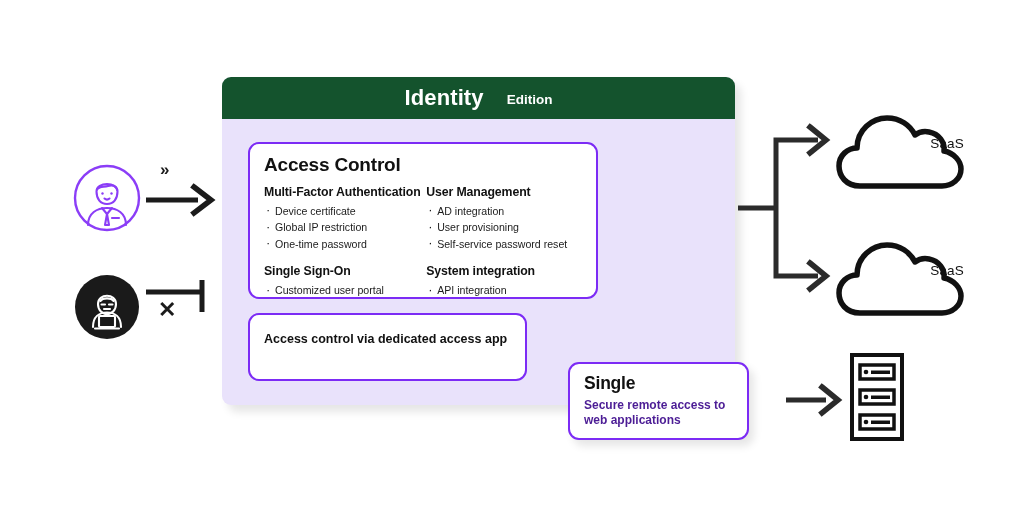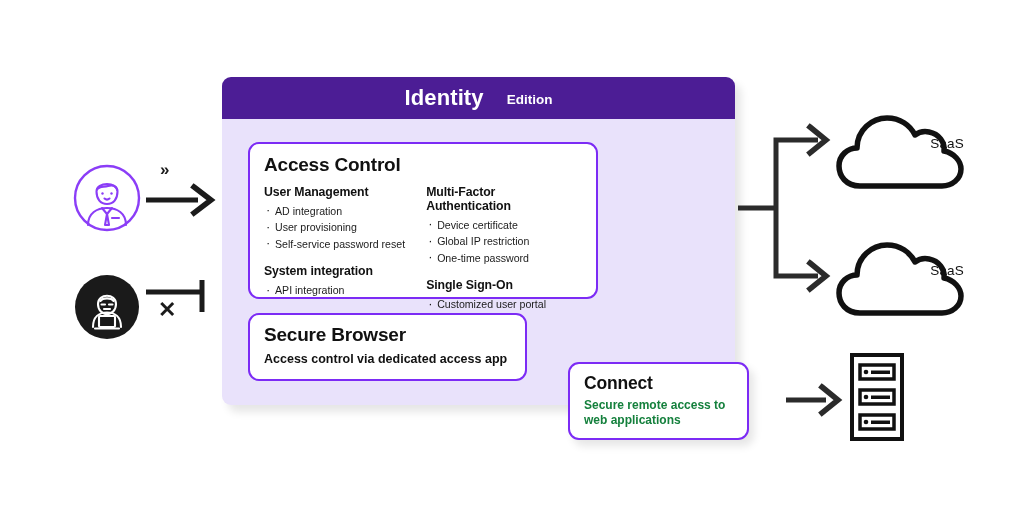--- a/index.html
+++ b/index.html
@@ -29,21 +29,21 @@
     background: #E9E2FB;
     border-radius: 9px;
     box-shadow: 6px 7px 9px rgba(0,0,0,0.10);
   }
   .panel-header {
     position: absolute;
     left: 0;
     top: 0;
     width: 100%;
     height: 42px;
-    background: #4c1d95;
+    background: #14532d;
     border-radius: 9px 9px 0 0;
     display: flex;
     align-items: center;
     justify-content: center;
     color: #ffffff;
     white-space: nowrap;
   }
   .panel-title-main {
     font-size: 22px;
     font-weight: bold;
@@ -106,21 +106,21 @@
   .card-sub {
     font-size: 12.5px;
     font-weight: bold;
     color: #111111;
     margin-top: 7px;
     line-height: 1.22;
   }
   .card-sub-2 {
     font-size: 12px;
     font-weight: bold;
-    color: #15803d;
+    color: #4c1d95;
     margin-top: 6px;
     line-height: 1.25;
   }
 
   
   .cols {
     display: flex;
     margin-top: 10px;
   }
   .col {
@@ -243,53 +243,52 @@
     <div class="panel-header">
       <span class="panel-title-main">Identity</span>
       <span class="panel-title-sub">Edition</span>
     </div>
   </div>
 
   <div class="card card-access">
     <div class="card-heading">Access Control</div>
     <div class="cols">
       <div class="col">
+        <div class="grp-title">Multi-Factor Authentication</div>
+        <ul class="bullets">
+          <li>Device certificate</li>
+          <li>Global IP restriction</li>
+          <li>One-time password</li>
+        </ul>
+        <div class="grp-title spaced">Single Sign-On</div>
+        <ul class="bullets">
+          <li>Customized user portal</li>
+        </ul>
+      </div>
+      <div class="col">
         <div class="grp-title">User Management</div>
         <ul class="bullets">
           <li>AD integration</li>
           <li>User provisioning</li>
           <li>Self-service password reset</li>
         </ul>
         <div class="grp-title spaced">System integration</div>
         <ul class="bullets">
           <li>API integration</li>
         </ul>
       </div>
-      <div class="col">
-        <div class="grp-title">Multi-Factor Authentication</div>
-        <ul class="bullets">
-          <li>Device certificate</li>
-          <li>Global IP restriction</li>
-          <li>One-time password</li>
-        </ul>
-        <div class="grp-title spaced">Single Sign-On</div>
-        <ul class="bullets">
-          <li>Customized user portal</li>
-        </ul>
-      </div>
     </div>
   </div>
 
   <div class="card card-browser">
-    <div class="card-heading">Secure Browser</div>
     <div class="card-sub">Access control via dedicated access app</div>
   </div>
 
   <div class="card card-connect">
-    <div class="card-heading-sm">Connect</div>
+    <div class="card-heading-sm">Single</div>
     <div class="card-sub-2">Secure remote access to web applications</div>
   </div>
 
   <div class="branch">
     <svg width="110" height="180" viewBox="0 0 110 180">
       <path d="M0 90 L38 90" stroke="#2b2b2b" stroke-width="5" fill="none"></path>
       <path d="M38 90 L38 22 L80 22" stroke="#2b2b2b" stroke-width="5" fill="none"></path>
       <path d="M38 90 L38 158 L80 158" stroke="#2b2b2b" stroke-width="5" fill="none"></path>
       <path d="M72 9 L88 22 L72 35" stroke="#2b2b2b" stroke-width="5.5" fill="none" stroke-linecap="square" stroke-linejoin="miter"></path>
       <path d="M72 145 L88 158 L72 171" stroke="#2b2b2b" stroke-width="5.5" fill="none" stroke-linecap="square" stroke-linejoin="miter"></path>

